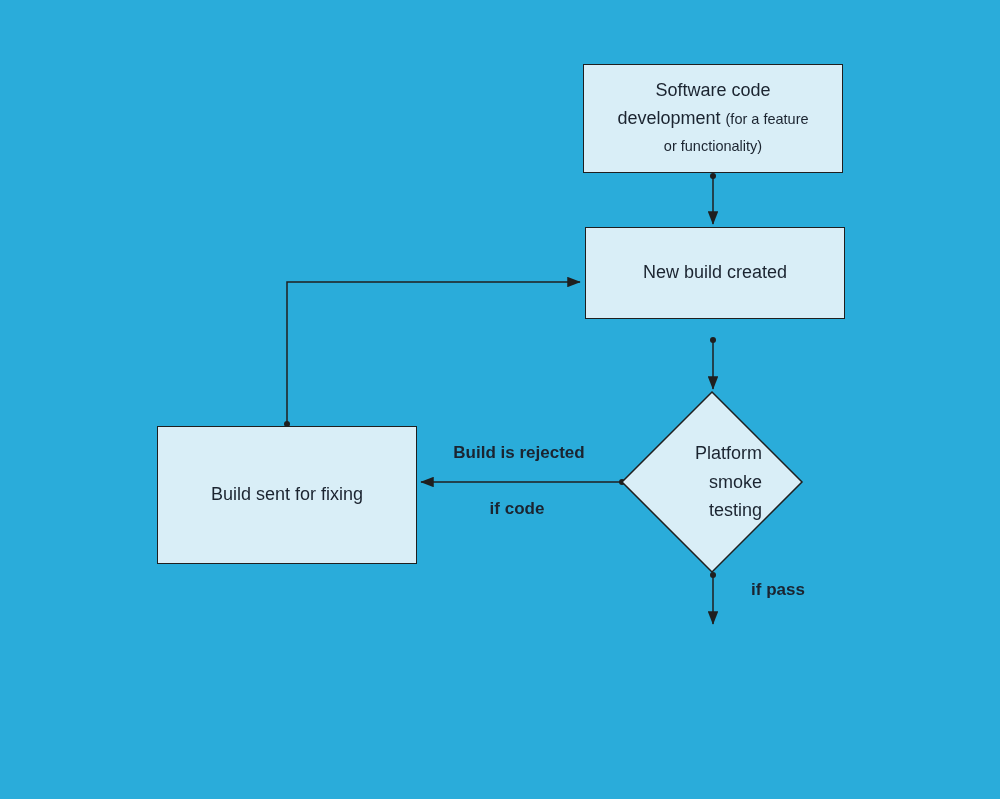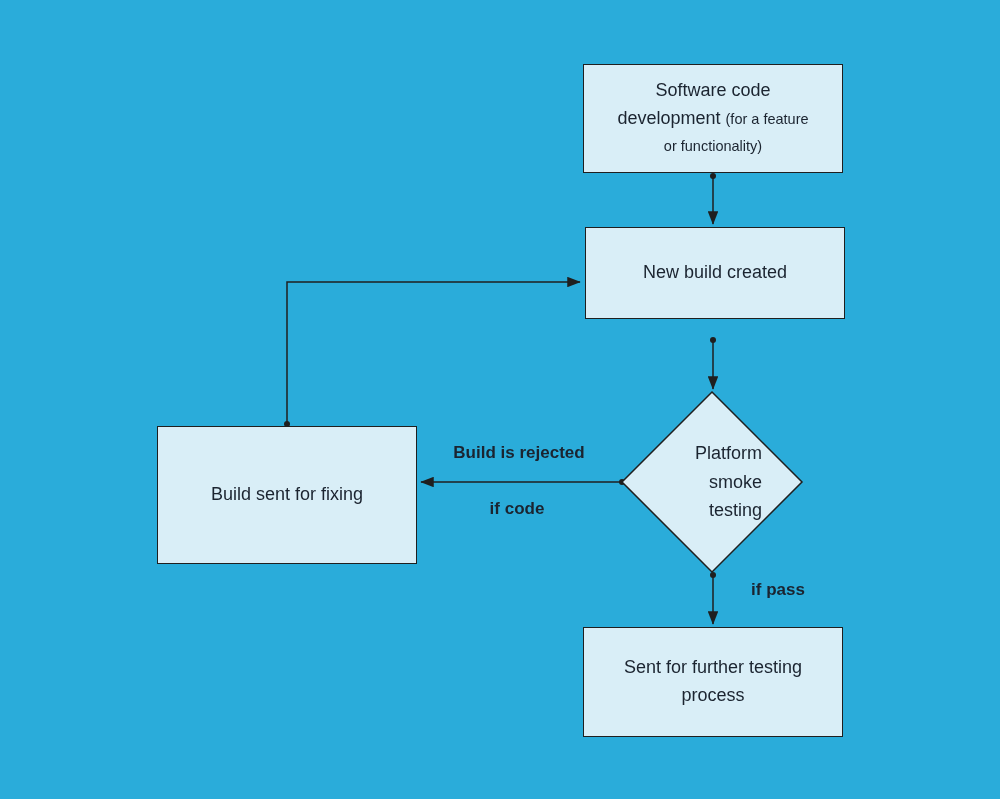--- a/index.html
+++ b/index.html
@@ -108,23 +108,20 @@
   </div>
 
   <div class="node" style="left:585px; top:227px; width:260px; height:92px;">
     <div>New build created</div>
   </div>
 
   <div class="node" style="left:157px; top:426px; width:260px; height:138px;">
     <div>Build sent for fixing</div>
   </div>
 
-  <div class="node" style="left:583px; top:627px; width:260px; height:110px;">
-    <div>Sent for further testing process</div>
-  </div>
 
   <div class="diamond-label" style="left:622px; top:392px; width:180px; height:180px;">
     <span>Platform smoke testing</span>
   </div>
 
   <div class="edge-label" style="left:419px; top:443px; width:200px;">Build is rejected</div>
 
   <div class="edge-label" style="left:467px; top:499px; width:100px;">if code</div>
 
   <div class="edge-label" style="left:728px; top:580px; width:100px;">if pass</div>

